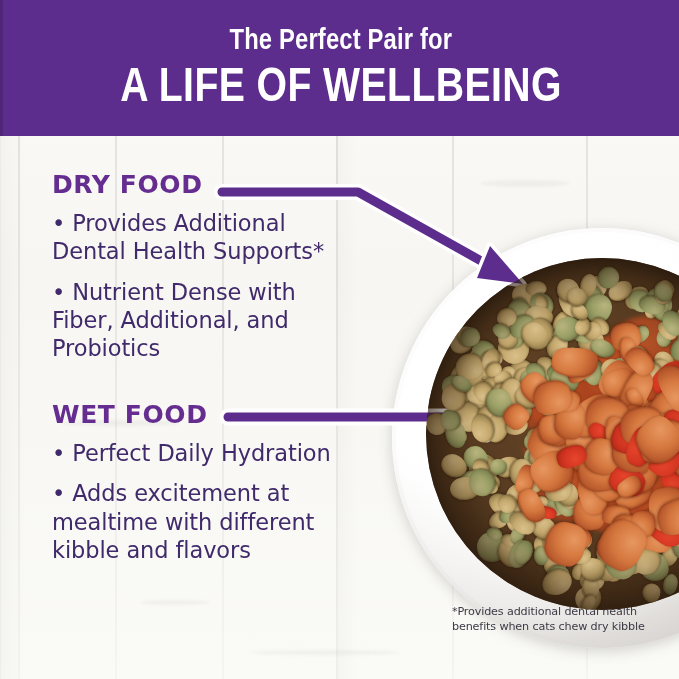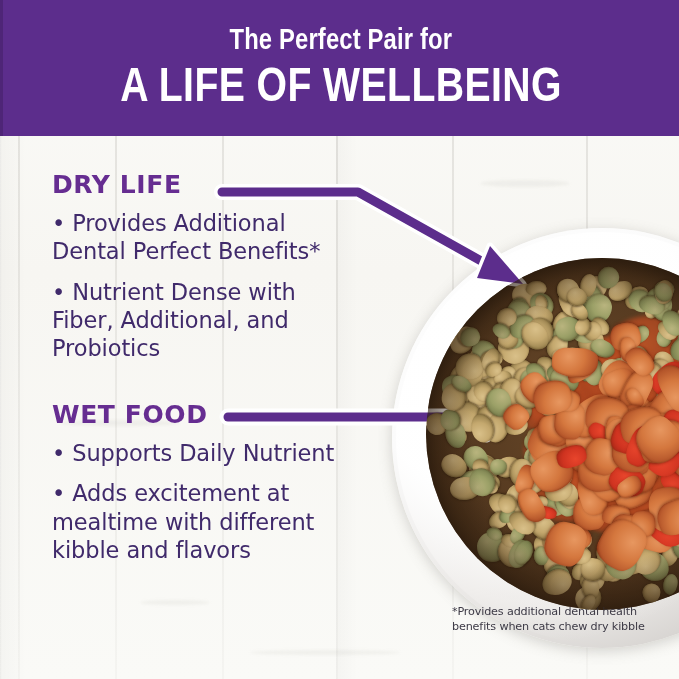--- a/index.html
+++ b/index.html
@@ -674,30 +674,30 @@
       <polygon points="525,417 487,395 487,439" fill="#5C2D8C"></polygon>
     </g>
   </svg>
 
   <div class="header-band">
     <div class="header-line1">The Perfect Pair for</div>
     <div class="header-line2">A LIFE OF WELLBEING</div>
   </div>
 
   <div class="section sec-dry">
-    <div class="sec-heading">DRY LIFE</div>
+    <div class="sec-heading">DRY FOOD</div>
     <div class="bullets">
-      <span class="bullet">• Provides Additional Dental Perfect Benefits*</span>
+      <span class="bullet">• Provides Additional Dental Health Supports*</span>
       <span class="bullet">• Nutrient Dense with Fiber, Additional, and Probiotics</span>
     </div>
   </div>
 
   <div class="section sec-wet">
     <div class="sec-heading">WET FOOD</div>
     <div class="bullets">
-      <span class="bullet">• Supports Daily Nutrient</span>
+      <span class="bullet">• Perfect Daily Hydration</span>
       <span class="bullet">• Adds excitement at mealtime with different kibble and flavors</span>
     </div>
   </div>
 
   <div class="footnote">*Provides additional dental health benefits when cats chew dry kibble</div>
 
 </div>
 
 </body></html>

